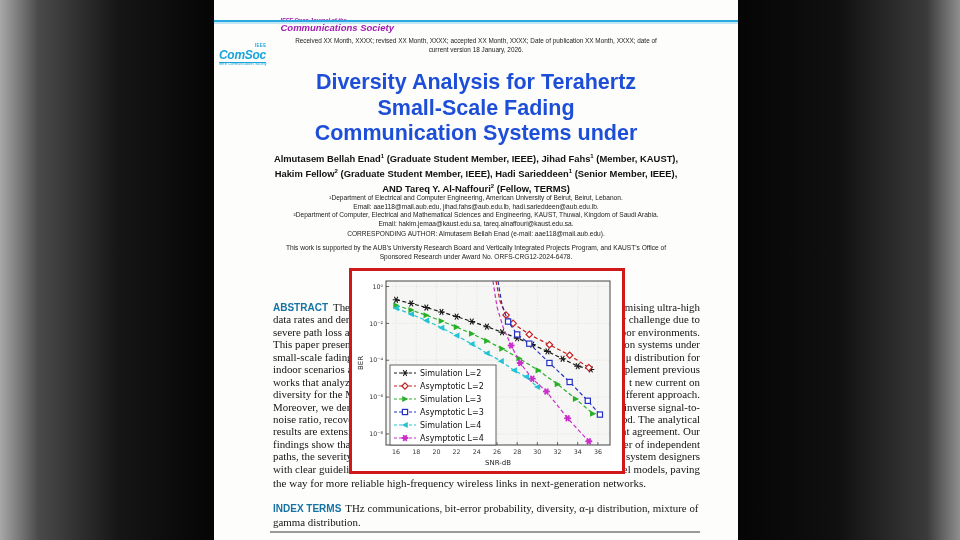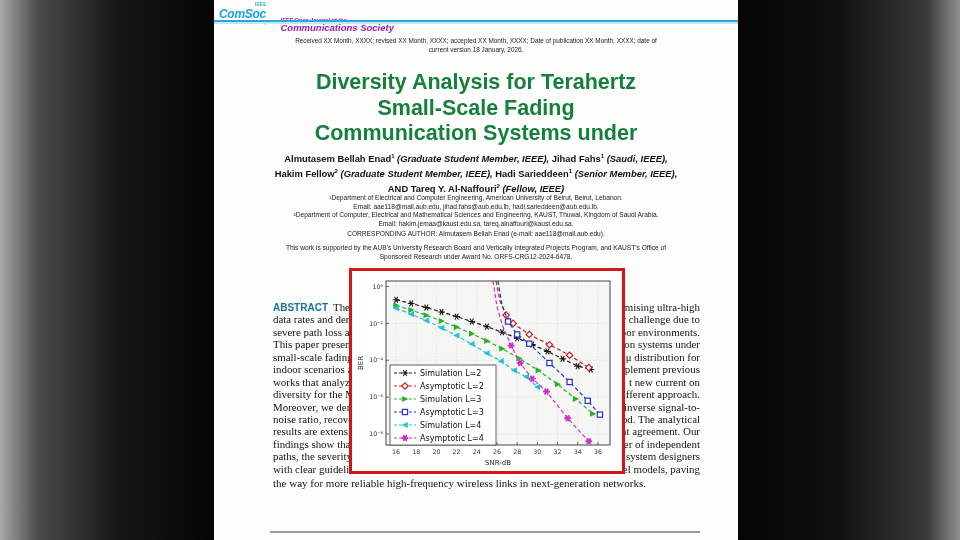--- a/index.html
+++ b/index.html
@@ -8,39 +8,39 @@
     background:#000;font-family:"Liberation Sans",sans-serif;
   }
   .bg-left{position:absolute;left:0;top:0;width:214px;height:540px;
     background:linear-gradient(90deg,#a8a8a8 0,#4a4a4a 18%,#161616 55%,#050505 100%);}
   .bg-right{position:absolute;left:738px;top:0;width:222px;height:540px;
     background:linear-gradient(90deg,#050505 0,#101010 45%,#3a3a3a 85%,#8f8f8f 100%);}
   .page{position:absolute;left:214px;top:0;width:524px;height:540px;background:#fdfdfc;}
 
   
   .logo-wrap{position:absolute;left:5px;top:3px;display:flex;align-items:flex-start;}
-  .logo-mark{color:#18a4dc;line-height:1;}
+  .logo-mark{color:#18a4dc;line-height:1;margin-top:41px;}
   .logo-ieee{font-size:4.5px;font-weight:bold;text-align:right;letter-spacing:.3px;}
   .logo-comsoc{font-size:12px;font-weight:bold;font-style:italic;letter-spacing:-.3px;}
   .logo-sub{font-size:3.5px;border-top:1px solid #18a4dc;margin-top:1px;white-space:nowrap;}
   .journal{margin-left:14px;color:#a21caf;line-height:1.15;margin-top:14px;}
   .journal-small{font-size:5.5px;font-weight:bold;font-style:italic;}
   .journal-name{font-size:9.5px;font-weight:bold;font-style:italic;}
   .head-rule{position:absolute;left:0;top:20px;width:524px;height:2px;background:#29a9dd;}
   .head-rule2{position:absolute;left:0;top:22px;width:524px;height:2px;background:#c2e7f6;}
 
   .received{position:absolute;left:48px;top:36px;width:428px;text-align:center;
     font-size:6.4px;line-height:9px;color:#222;}
 
   .title{position:absolute;left:0;top:70px;width:524px;text-align:center;
-    font-size:21.5px;line-height:25.5px;font-weight:bold;color:#15803d;}
+    font-size:21.5px;line-height:25.5px;font-weight:bold;color:#1d4ed8;}
 
   .authors{position:absolute;left:0;top:150px;width:524px;text-align:center;
     font-size:9.4px;line-height:13px;color:#111;font-weight:bold;}
-  .authors .role{font-style:italic;}
+  .authors .role{}
   .authors sup{font-size:6px;}
 
   .affil{position:absolute;left:30px;top:194px;width:464px;text-align:center;
     font-size:6.6px;line-height:8.6px;color:#222;}
   .corr{position:absolute;left:30px;top:230px;width:464px;text-align:center;
     font-size:6.6px;color:#222;}
   .fund{position:absolute;left:30px;top:243px;width:464px;text-align:center;
     font-size:6.6px;line-height:9px;color:#222;}
 
   
@@ -90,23 +90,23 @@
     <div>current version 18 January, 2026.</div>
   </div>
 
   <div class="title">
     <div>Diversity Analysis for Terahertz</div>
     <div>Small-Scale Fading</div>
     <div>Communication Systems under</div>
   </div>
 
   <div class="authors">
-    <div><span>Almutasem Bellah Enad</span><sup>1</sup><span class="role"> (Graduate Student Member, IEEE), </span><span>Jihad Fahs</span><sup>1</sup><span class="role"> (Saudi, IEEE),</span></div>
+    <div><span>Almutasem Bellah Enad</span><sup>1</sup><span class="role"> (Graduate Student Member, IEEE), </span><span>Jihad Fahs</span><sup>1</sup><span class="role"> (Member, KAUST),</span></div>
     <div><span>Hakim Fellow</span><sup>2</sup><span class="role"> (Graduate Student Member, IEEE), </span><span>Hadi Sarieddeen</span><sup>1</sup><span class="role"> (Senior Member, IEEE),</span></div>
-    <div><span>AND </span><span>Tareq Y. Al-Naffouri</span><sup>2</sup><span class="role"> (Fellow, IEEE)</span></div>
+    <div><span>AND </span><span>Tareq Y. Al-Naffouri</span><sup>2</sup><span class="role"> (Fellow, TERMS)</span></div>
   </div>
 
   <div class="affil">
     <div>¹Department of Electrical and Computer Engineering, American University of Beirut, Beirut, Lebanon.</div>
     <div>Email: aae118@mail.aub.edu,  jihad.fahs@aub.edu.lb,  hadi.sarieddeen@aub.edu.lb.</div>
     <div>²Department of Computer, Electrical and Mathematical Sciences and Engineering, KAUST, Thuwal, Kingdom of Saudi Arabia.</div>
     <div>Email: hakim.jemaa@kaust.edu.sa,  tareq.alnaffouri@kaust.edu.sa.</div>
   </div>
 
   <div class="corr">CORRESPONDING AUTHOR: Almutasem Bellah Enad (e-mail: aae118@mail.aub.edu).</div>
@@ -198,20 +198,23 @@
       </div>
       <div class="abs-row">
         <span class="abs-left">
           <span>with clear guidelines</span>
         </span>
         <span>el models, paving</span>
       </div>
     </div>
   <div class="abs-last">the way for more reliable high-frequency wireless links in next-generation networks.</div>
 
+  <div class="index-block">
+    <span class="sec-label">INDEX TERMS</span><span>THz communications, bit-error probability, diversity, α-μ distribution, mixture of gamma distribution.</span>
+  </div>
   <div class="foot-rule"></div>
 
   <div class="fig-box">
     <svg id="chart" width="270" height="200" viewBox="0 0 270 200">
         <rect x="34" y="10" width="224" height="164" fill="#f6f6f4"></rect>
         <line x1="44.09009009009009" y1="10" x2="44.09009009009009" y2="174" stroke="#dcdcdc" stroke-width="0.6" stroke-dasharray="1.5 1.5"></line>
         <line x1="64.27027027027026" y1="10" x2="64.27027027027026" y2="174" stroke="#dcdcdc" stroke-width="0.6" stroke-dasharray="1.5 1.5"></line>
         <line x1="84.45045045045045" y1="10" x2="84.45045045045045" y2="174" stroke="#dcdcdc" stroke-width="0.6" stroke-dasharray="1.5 1.5"></line>
         <line x1="104.63063063063062" y1="10" x2="104.63063063063062" y2="174" stroke="#dcdcdc" stroke-width="0.6" stroke-dasharray="1.5 1.5"></line>
         <line x1="124.8108108108108" y1="10" x2="124.8108108108108" y2="174" stroke="#dcdcdc" stroke-width="0.6" stroke-dasharray="1.5 1.5"></line>

